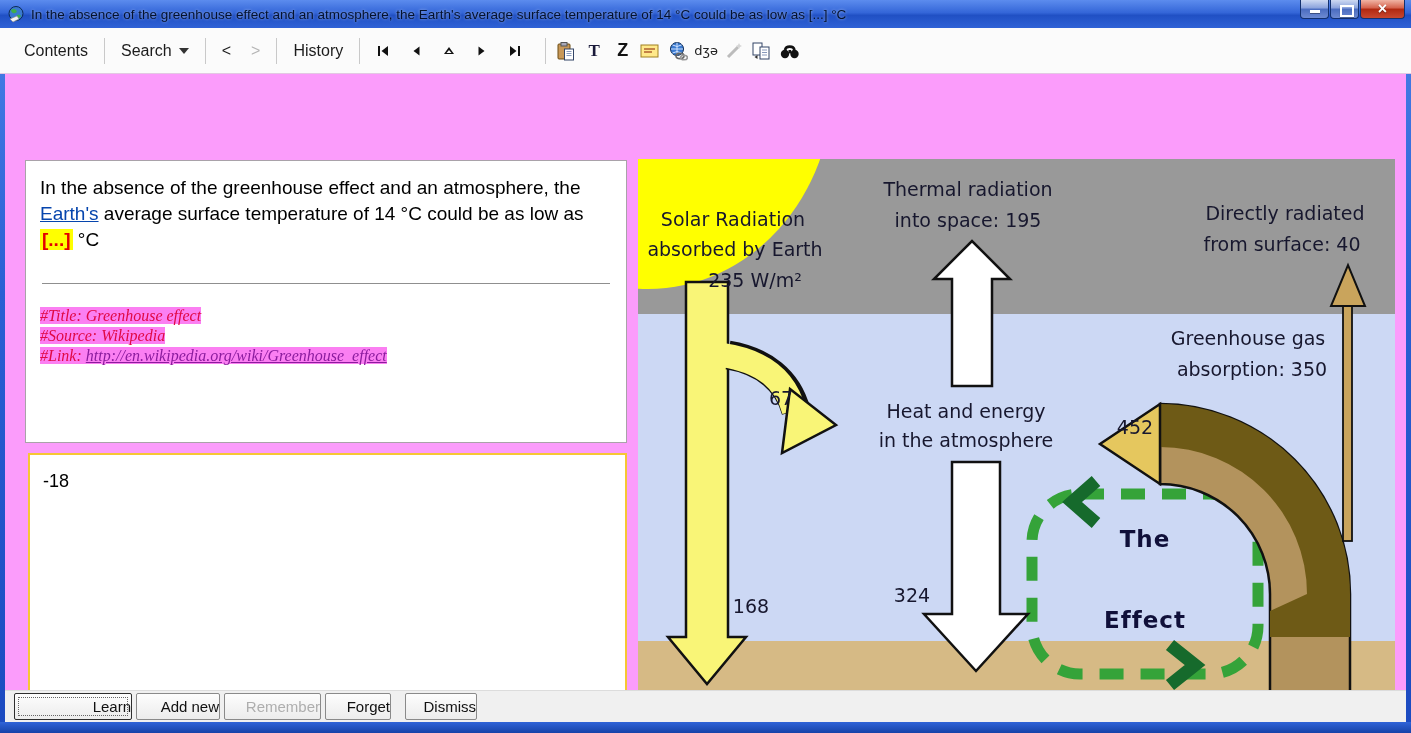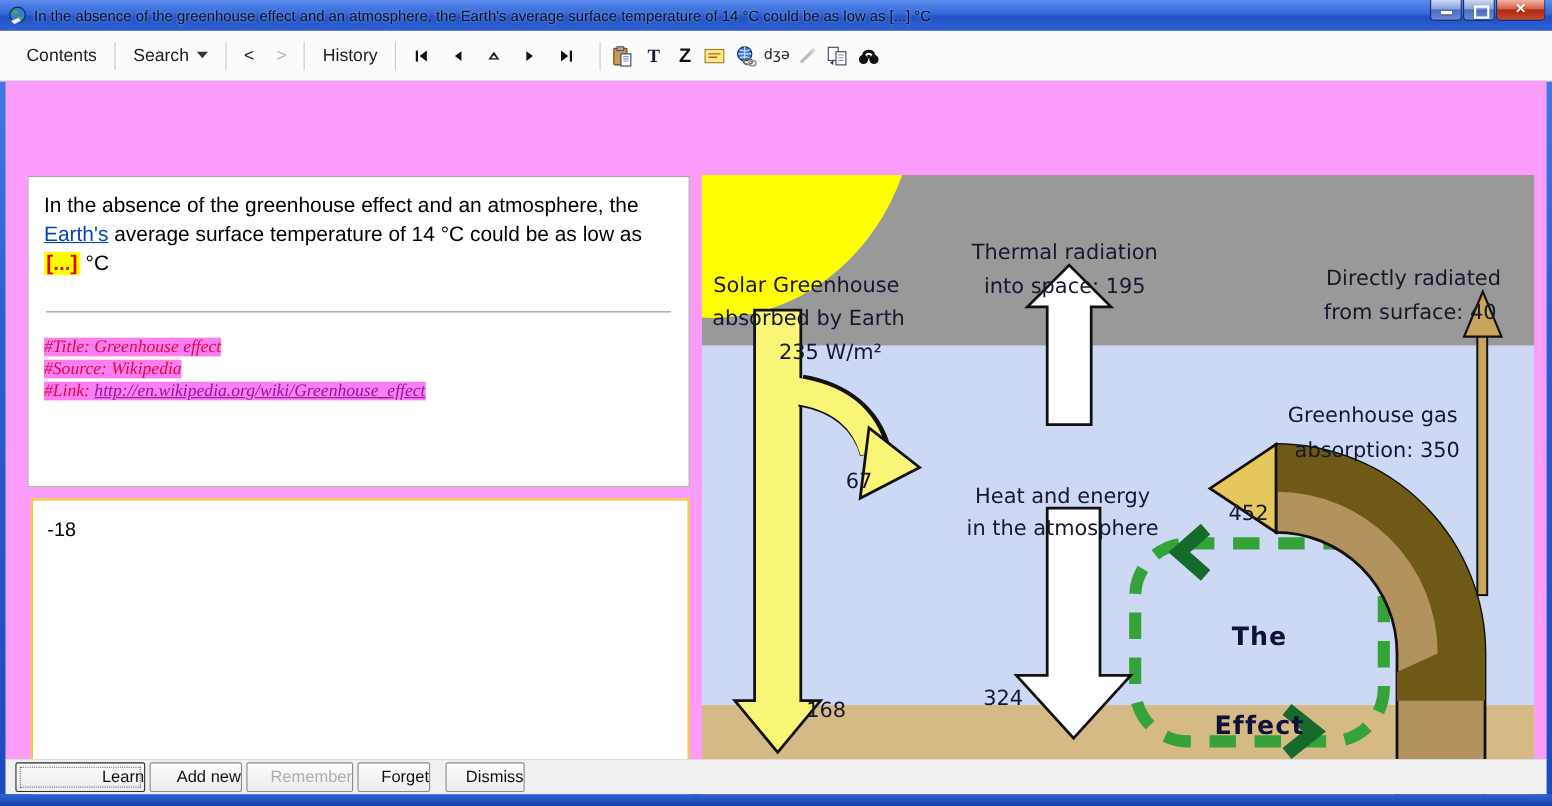--- a/index.html
+++ b/index.html
@@ -49,21 +49,21 @@
   .meta .hl { background:#fb7ff2; }
   .meta-link { color:#8b1c9e; text-decoration:underline; cursor:pointer; }
 
   .answer-panel { position:absolute; left:23px; top:379px; width:599px; height:289px;
     background:#fff; border:2px solid #f6c634; padding:16px 13px; }
   .a-text { font-size:18px; color:#000; }
 
   
   .diagram { position:absolute; left:633px; top:85px; width:757px; height:583px; font-family:"DejaVu Sans", sans-serif; }
   .diagram svg { position:absolute; left:0; top:0; }
-  .dlabel { position:absolute; transform:translate(-50%,-50%); white-space:nowrap; font-size:19px; color:#17172e;margin-top:40px; }
+  .dlabel { position:absolute; transform:translate(-50%,-50%); white-space:nowrap; font-size:19px; color:#17172e; }
   .gh { font-weight:bold; font-size:23px; color:#10103a; letter-spacing:1px; }
 
   
   .buttonbar { position:absolute; left:5px; top:690px; width:1401px; height:32px; background:#f0f0f0;
     display:flex; align-items:center; padding-left:9px; border-top:1px solid #dcdcdc; }
   .wbtn { height:27px; margin-right:4px; font-size:15px; color:#111; text-align:right;
     background:linear-gradient(180deg,#fdfdfd,#ececec); border:1px solid #8a8a8a; border-radius:2px;
     font-family:"Liberation Sans", sans-serif; }
   .wbtn.default { border:1.5px solid #2d2d2d; outline:1px dotted #666; outline-offset:-5px; }
   .wbtn.disabled { color:#aeaeae; }
@@ -225,21 +225,21 @@
 
       <polygon points="48,123 90,123 90,478 108,478 69,525 30,478 48,478" fill="#f9f577" stroke="#111" stroke-width="2.5"></polygon>
       <path d="M 90 196 C 126 202 150 222 158 252" fill="none" stroke="#111" stroke-width="29"></path>
       <path d="M 84 196 C 126 202 148 222 156 252" fill="none" stroke="#f9f577" stroke-width="24"></path>
       <polygon points="152,230 198,266 144,294" fill="#f9f577" stroke="#111" stroke-width="2.5"></polygon>
 
       <polygon points="314,227 314,120 296,120 334,82 372,120 354,120 354,227" fill="#ffffff" stroke="#111" stroke-width="2.5"></polygon>
       <polygon points="314,303 314,455 286,455 338,512 390,455 362,455 362,303" fill="#ffffff" stroke="#111" stroke-width="2.5"></polygon>
     </svg>
 
-    <div class="dlabel" style="left:95px;  top:60px">Solar Greenhouse</div>
+    <div class="dlabel" style="left:95px;  top:60px">Solar Radiation</div>
     <div class="dlabel" style="left:97px;  top:90px">absorbed by Earth</div>
     <div class="dlabel" style="left:117px; top:121px">235 W/m²</div>
 
     <div class="dlabel" style="left:330px; top:30px">Thermal radiation</div>
     <div class="dlabel" style="left:330px; top:61px">into space: 195</div>
 
     <div class="dlabel" style="left:647px; top:54px">Directly radiated</div>
     <div class="dlabel" style="left:644px; top:85px">from surface: 40</div>
 
     <div class="dlabel" style="left:610px; top:179px">Greenhouse gas</div>

